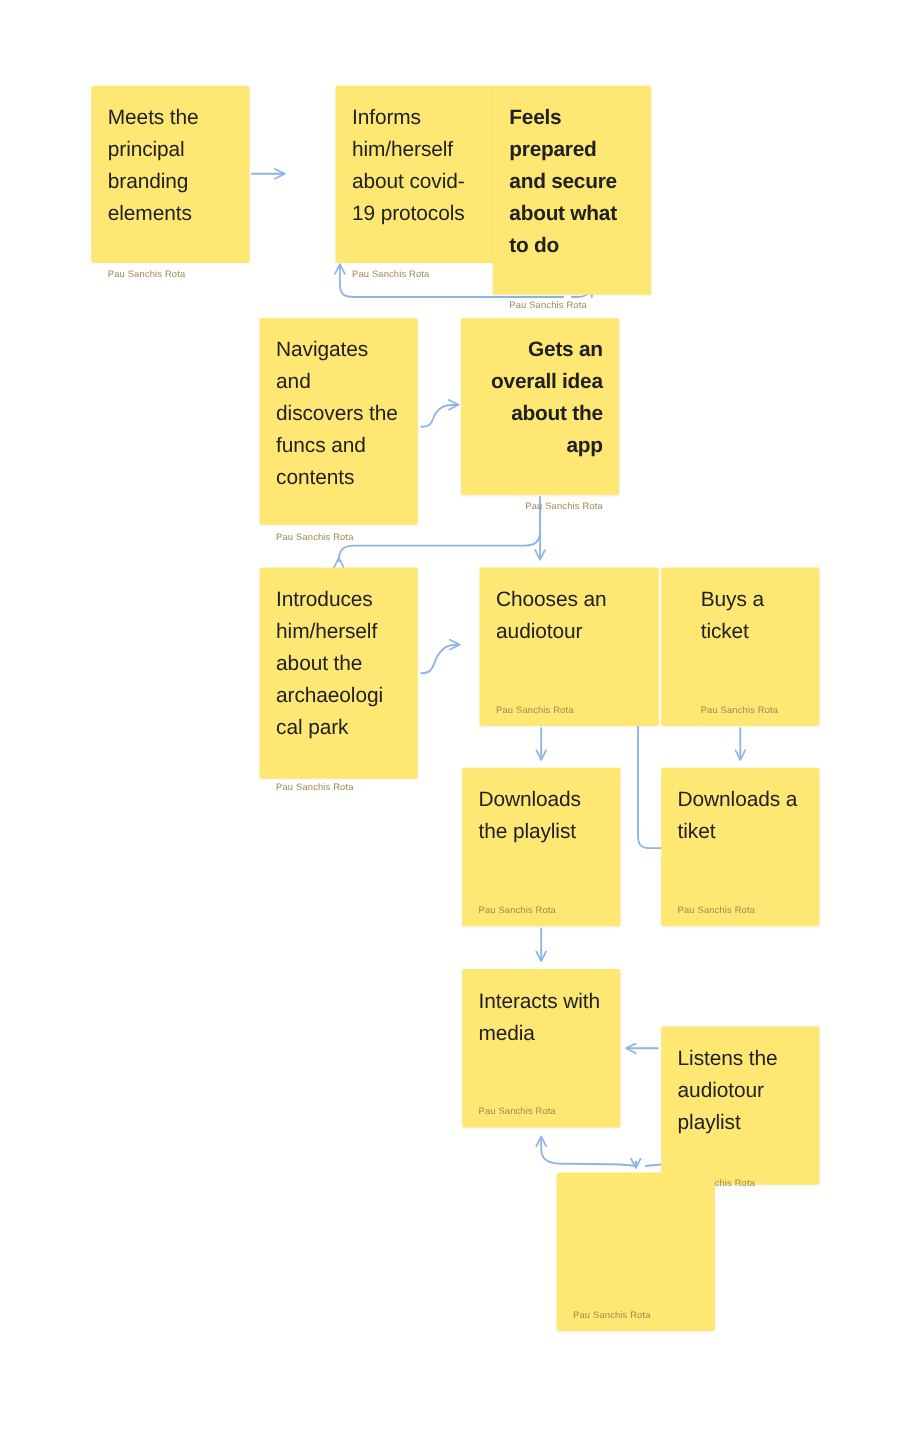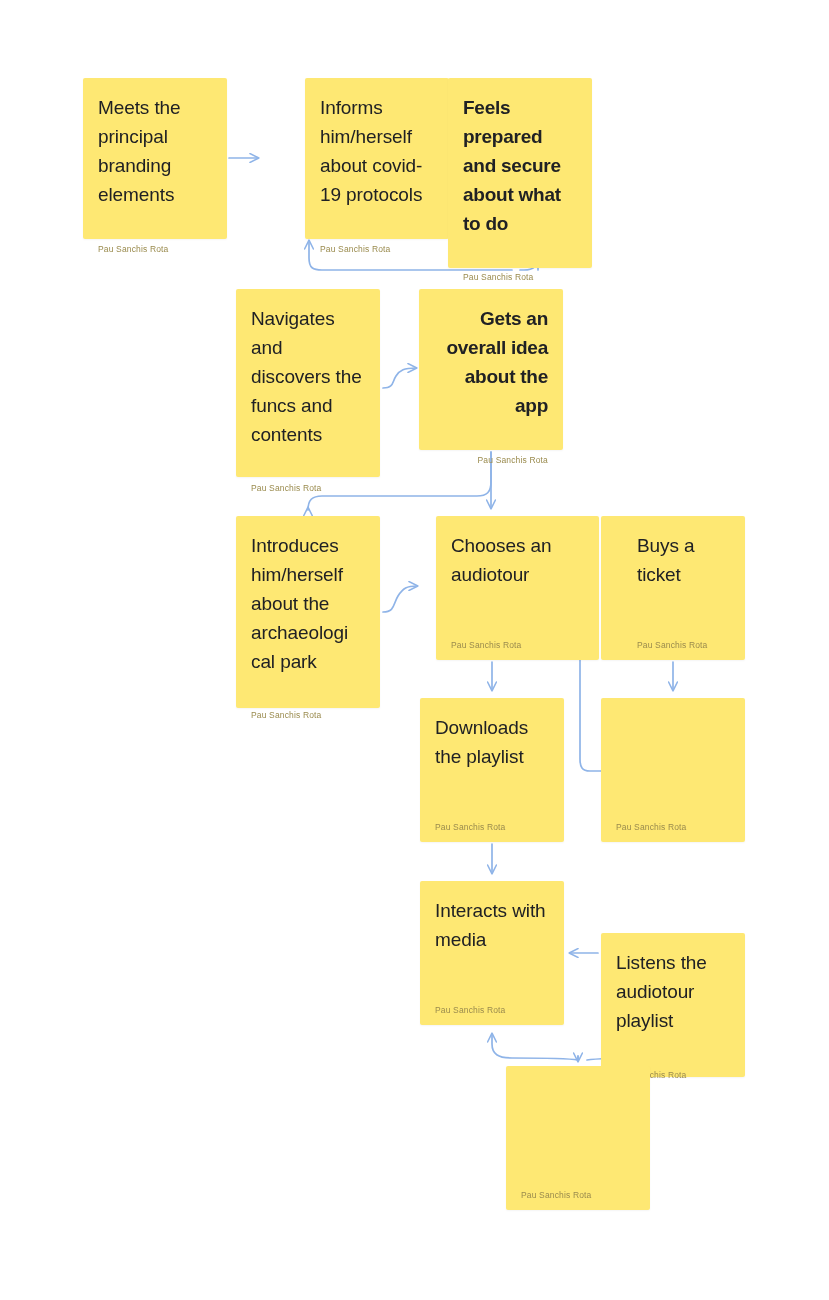--- a/index.html
+++ b/index.html
@@ -153,20 +153,21 @@
     <div class="note-text">Buys a ticket</div>
     <div class="note-author">Pau Sanchis Rota</div>
   </div>
 
   <div class="note" style="left:420px; top:698px; width:144px; height:144px;">
     <div class="note-text">Downloads the playlist</div>
     <div class="note-author">Pau Sanchis Rota</div>
   </div>
 
   <div class="note" style="left:601px; top:698px; width:144px; height:144px;">
+    <div class="note-text">Downloads a tiket</div>
     <div class="note-author">Pau Sanchis Rota</div>
   </div>
 
   <div class="note" style="left:420px; top:881px; width:144px; height:144px;">
     <div class="note-text">Interacts with media</div>
     <div class="note-author">Pau Sanchis Rota</div>
   </div>
 
   <div class="note" style="left:601px; top:933px; width:144px; height:144px;">
     <div class="note-text">Listens the audiotour playlist</div>

